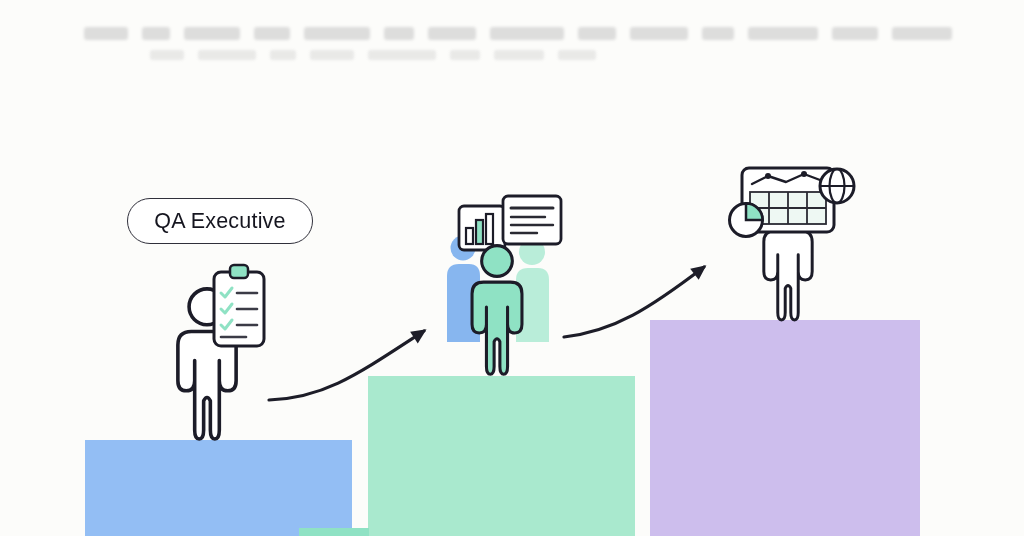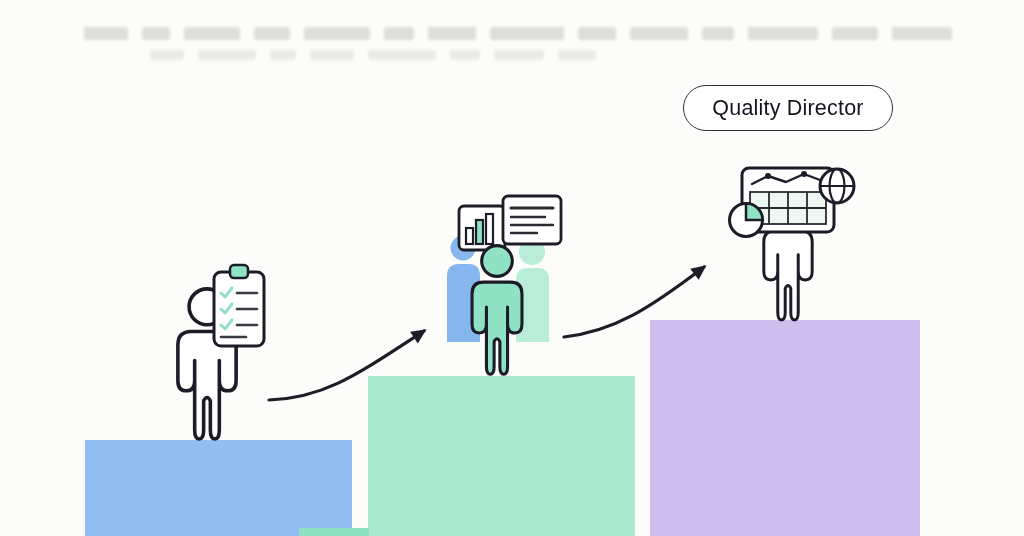--- a/index.html
+++ b/index.html
@@ -57,21 +57,21 @@
     <span style="width:30px"></span>
     <span style="width:50px"></span>
     <span style="width:38px"></span>
   </div>
 
   <div class="step" style="left: 85px; width: 267px; height: 96px; background-color: rgb(147, 190, 244);"></div>
   <div class="step" style="left: 368px; width: 267px; height: 160px; background-color: rgb(169, 233, 206);"></div>
   <div class="step" style="left: 650px; width: 270px; height: 216px; background-color: rgb(205, 190, 237);"></div>
   <div class="step" style="left: 299px; width: 70px; height: 8px; background-color: rgb(143, 226, 196);"></div>
 
-  <div class="pill" style="left:683px;top:85px;width:210px;height:46px">Quality Director</div>
+  <div class="pill" style="left:127px;top:198px;width:186px;height:46px">QA Executive</div>
 
   <svg class="figure" style="left:150px;top:262px" width="130" height="185" viewBox="0 0 130 185">
     <g transform="translate(57,112) scale(1.12)" fill="#ffffff" stroke="#1c1c28" stroke-width="3.2" stroke-linejoin="round" stroke-linecap="round">
       <circle cx="0" cy="-60" r="16"></circle>
       <path d="M -26 -26 Q -26 -38 -14 -38 L 14 -38 Q 26 -38 26 -26 L 26 6 Q 26 15 18.5 15 Q 11 15 11 6 L 11 -12 L 11 50 Q 11 58 7 58 Q 3 58 3 50 L 3 24 Q 0 18 -3 24 L -3 50 Q -3 58 -7 58 Q -11 58 -11 50 L -11 -12 L -11 6 Q -11 15 -18.5 15 Q -26 15 -26 6 Z"></path>
     </g>
     <g>
       <rect x="64" y="10" width="50" height="74" rx="7" fill="#ffffff" stroke="#1c1c28" stroke-width="3"></rect>
       <rect x="80" y="3" width="18" height="13" rx="4" stroke="#1c1c28" stroke-width="2.5" fill="#8fe2c4"></rect>
       <g fill="none" stroke-linecap="round" stroke-linejoin="round">

